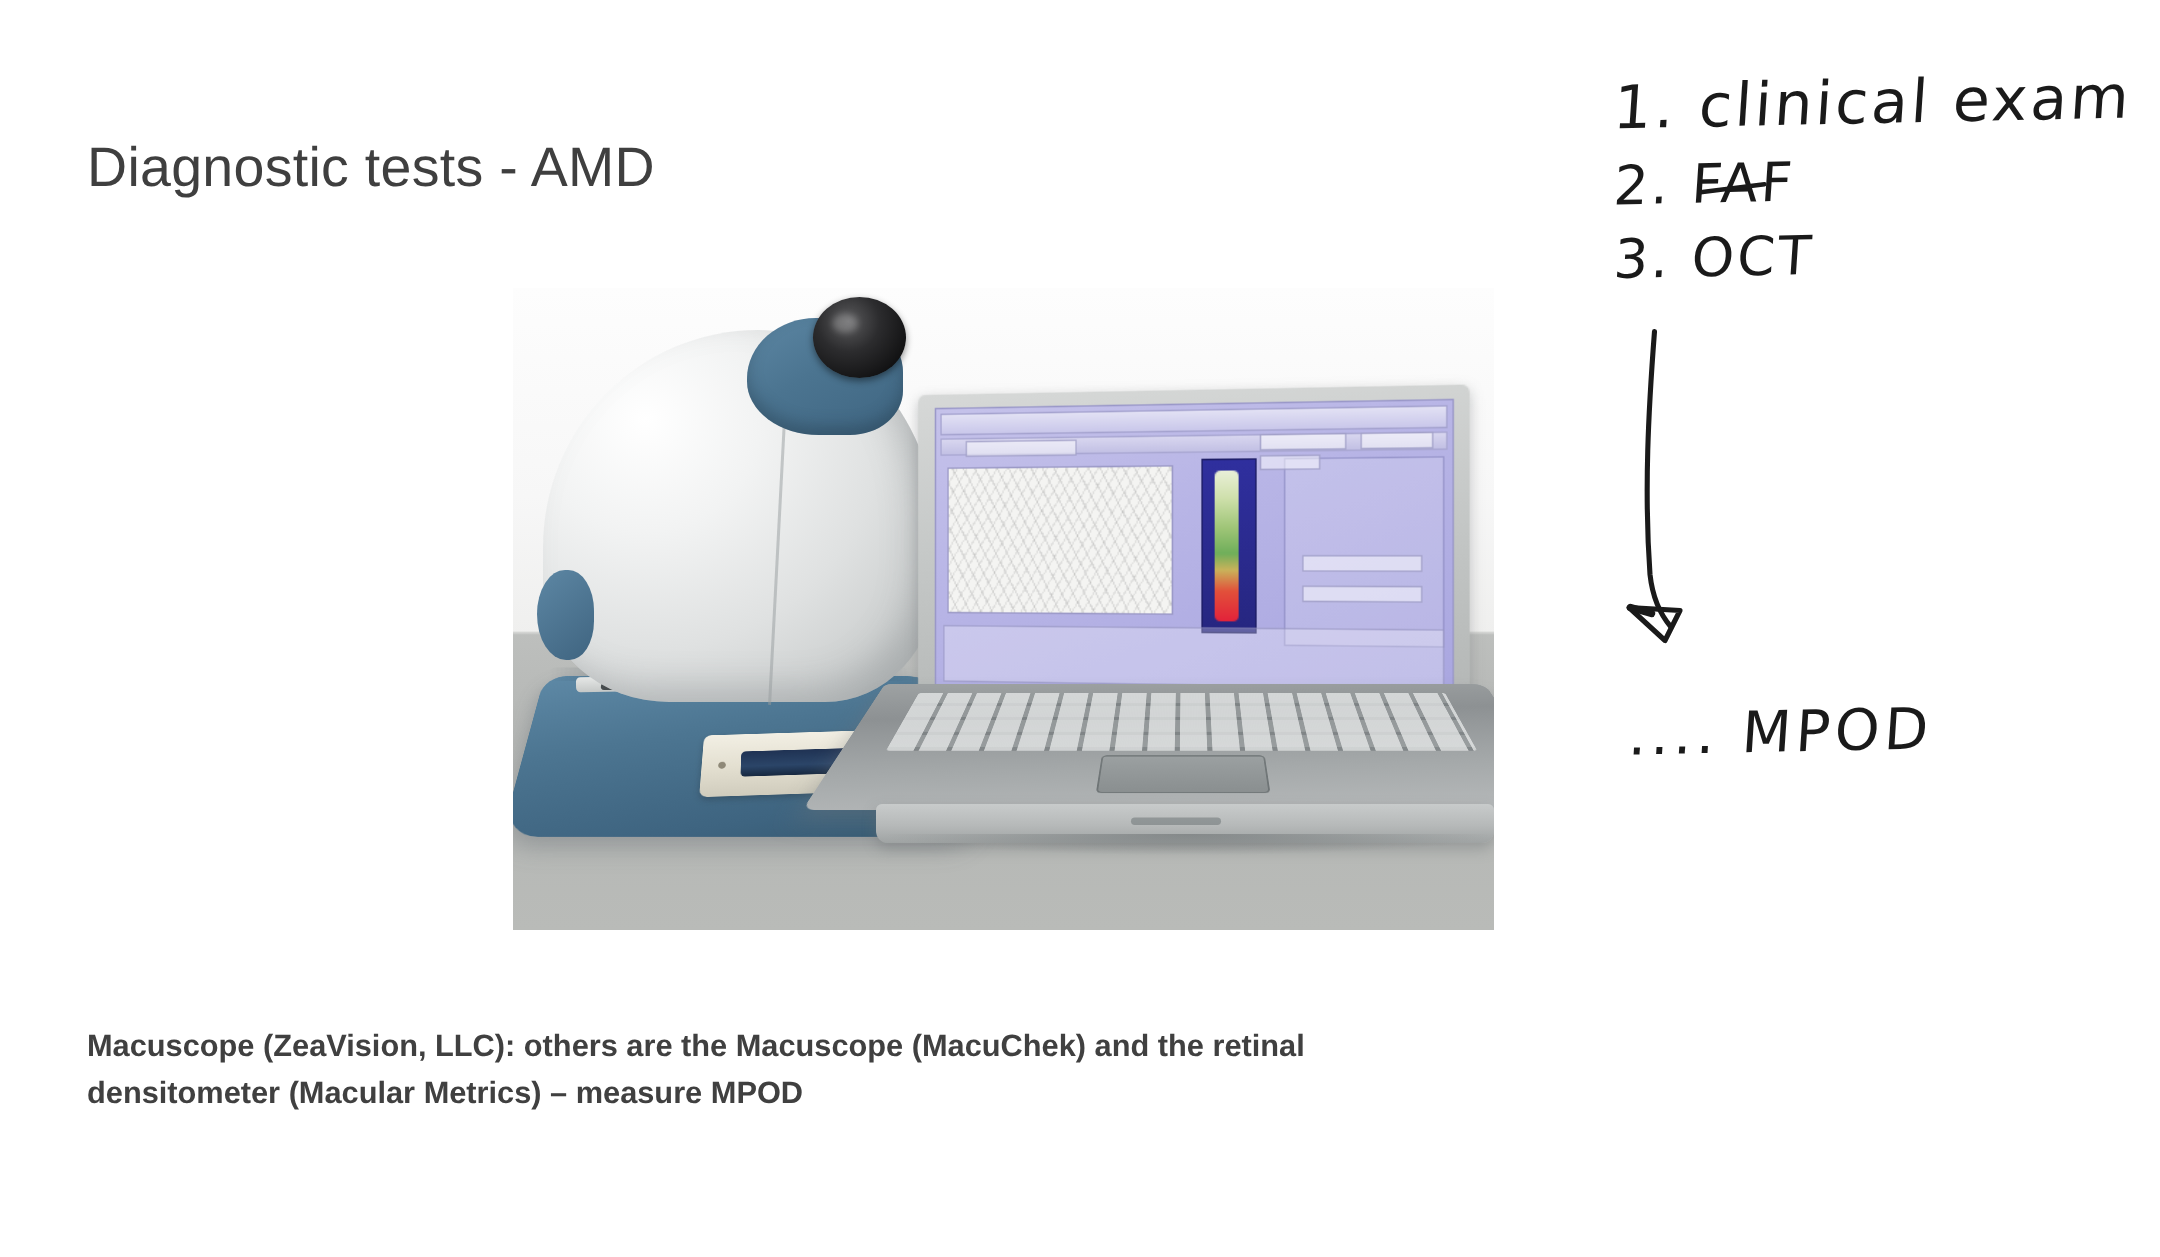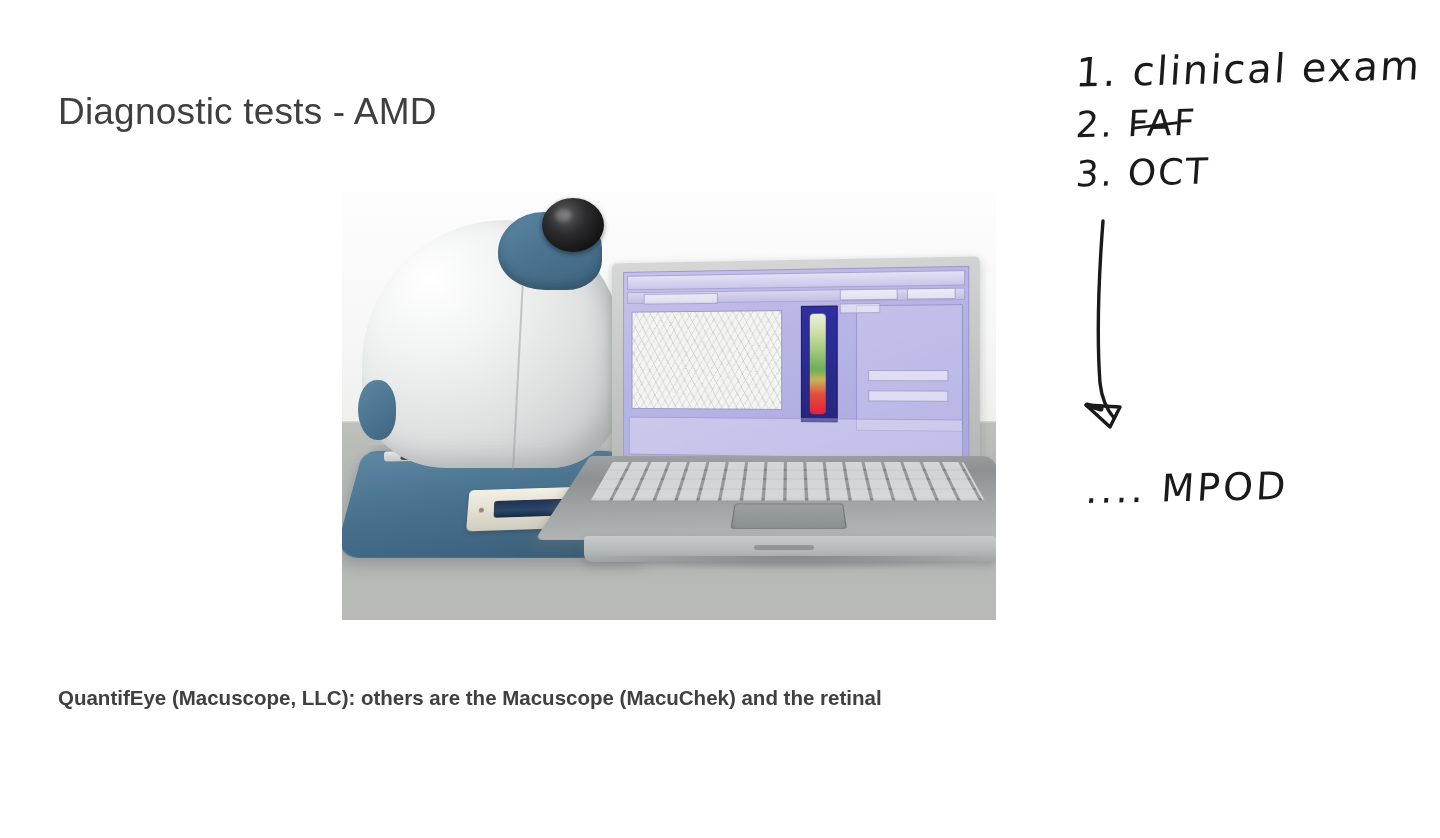--- a/index.html
+++ b/index.html
@@ -487,21 +487,22 @@
 
       <div class="laptop-front">
         <div class="laptop-front-latch"></div>
       </div>
       <div class="laptop-shadow"></div>
     </div>
 
   </div>
 
   <div id="caption">
-    <div>QuantifEye (Macuscope, LLC): others are the Macuscope (MacuChek) and the retinal</div>
+    <div>Macuscope (ZeaVision, LLC): others are the Macuscope (MacuChek) and the retinal</div>
+    <div>densitometer (Macular Metrics) – measure MPOD</div>
   </div>
 
   <div id="ink-layer">
 
     <div class="ink-text" id="hw-item-1"><span class="hw-skew">1. clinical exam</span></div>
 
     <div class="ink-text" id="hw-item-2"><span class="hw-skew">2. FAF</span></div>
     <div class="hw-strike"></div>
 
     <div class="ink-text" id="hw-item-3"><span class="hw-skew">3. OCT</span></div>

